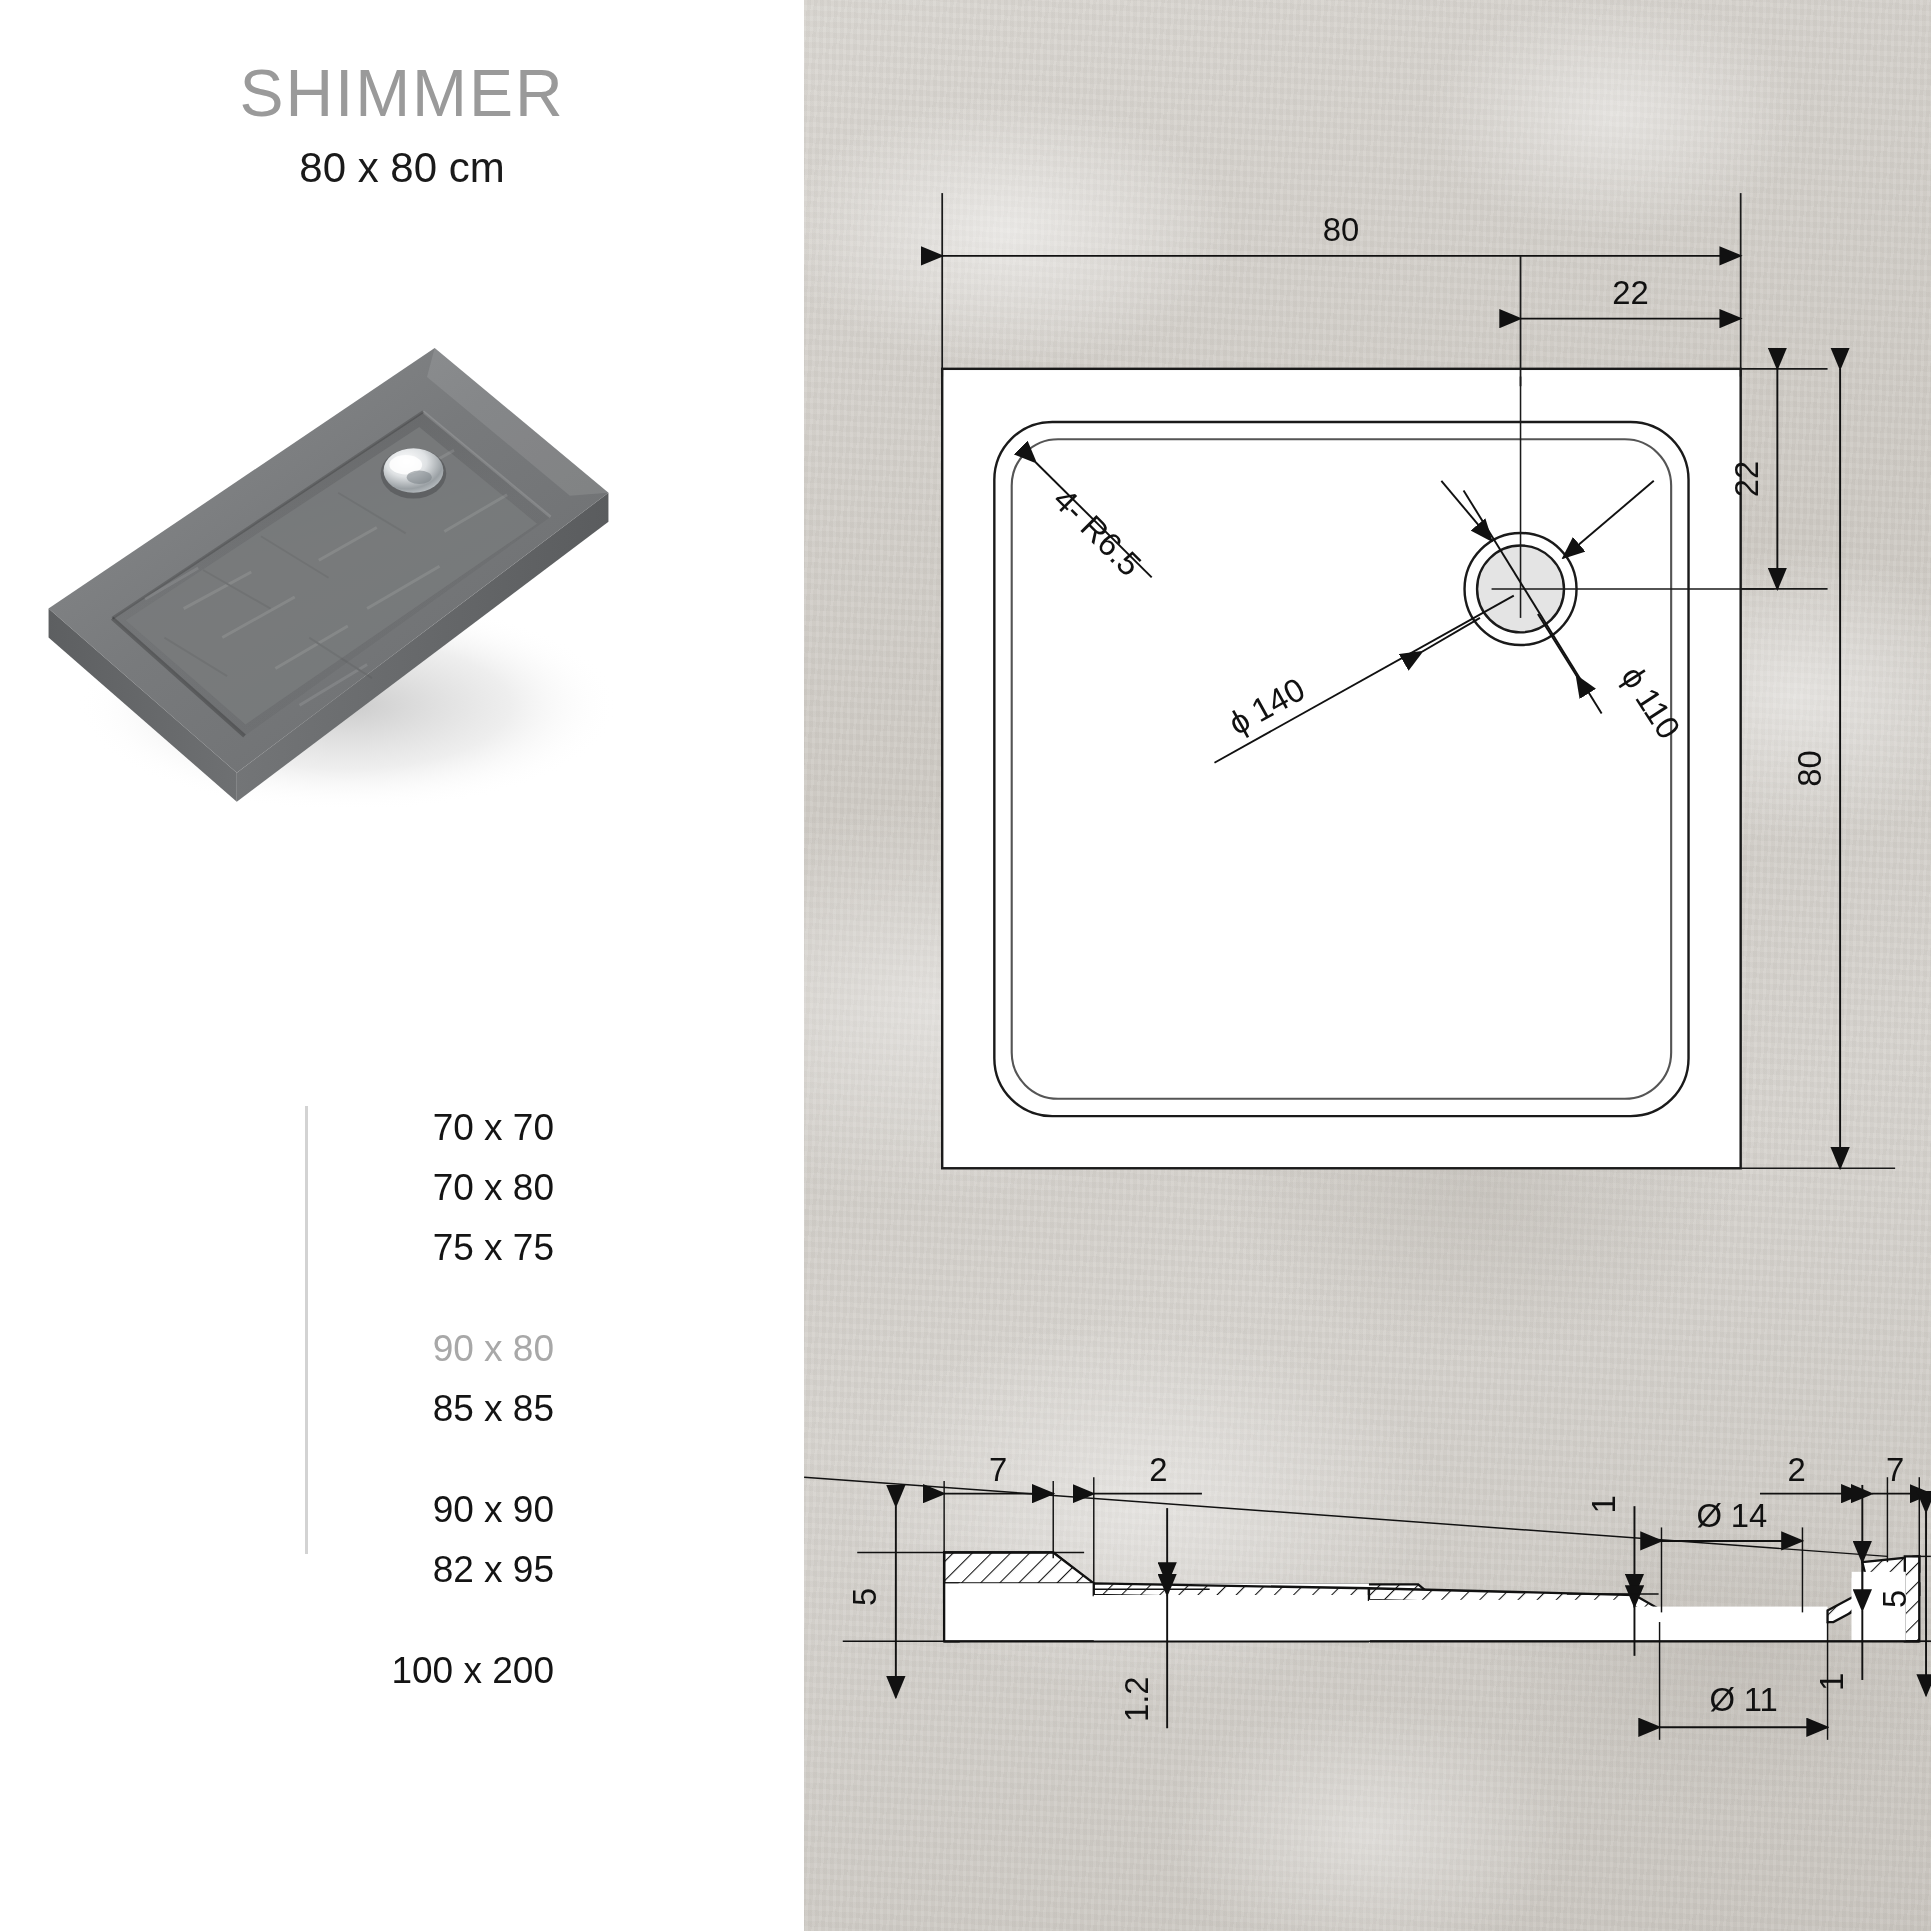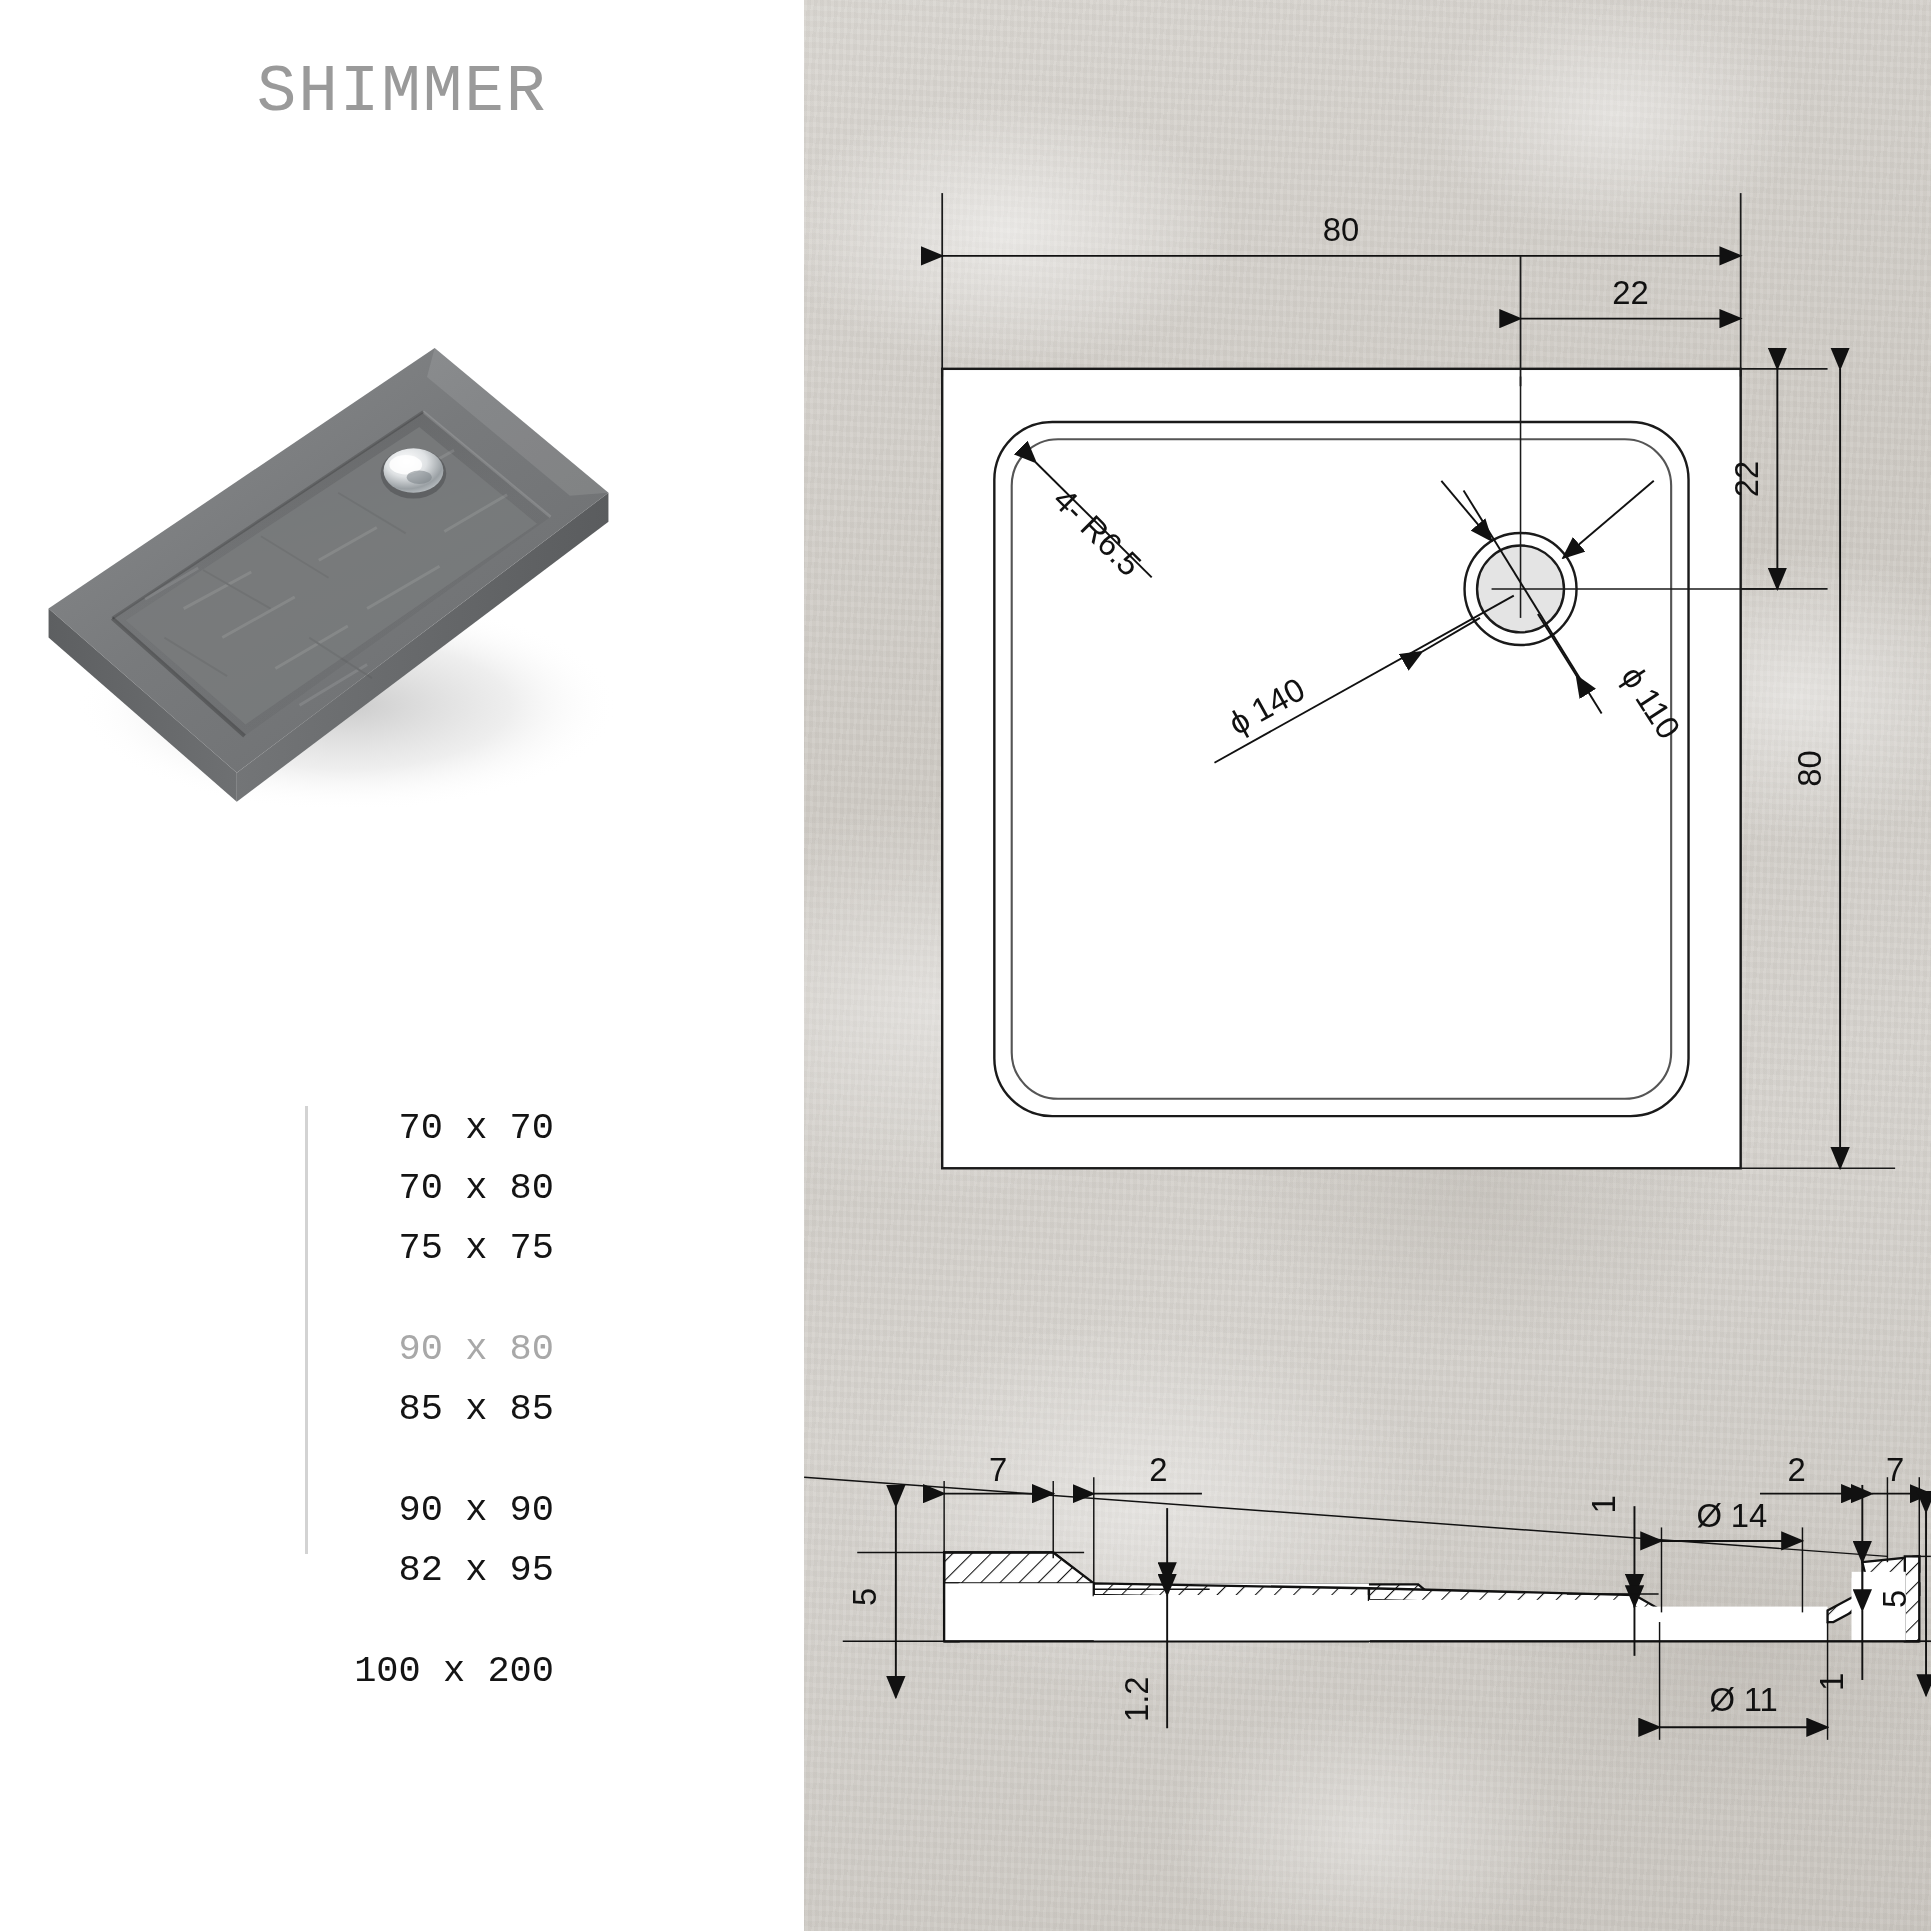--- a/index.html
+++ b/index.html
@@ -9,21 +9,20 @@
     font-family: "Liberation Sans", sans-serif;
     overflow: hidden;
   }
   #root { position: relative; width: 1931px; height: 1931px; }
 
   
   .left-panel {
     position: absolute; left: 0; top: 0;
     width: 780px; height: 1931px;
     background: #ffffff;
-    font-family: Liberation Mono, monospace;
   }
   .product-title {
     position: absolute; left: 0; top: 60px; width: 804px;
     text-align: center;
     font-size: 66px; letter-spacing: 1.9px;
     color: #9a9a9a; font-weight: 400;
     line-height: 1;
   }
   .product-size {
     position: absolute; left: 0; top: 147px; width: 804px;
@@ -95,20 +94,21 @@
 </style>
 </head>
 <body>
 
 <div id="root">
 
   <div class="left-panel">
 
     <div class="product-title">SHIMMER</div>
 
+    <div class="product-size">80 x 80 cm</div>
 
     <div class="render-wrap">
       <svg class="render-svg" viewBox="0 0 620 520" xmlns="http://www.w3.org/2000/svg">
         <defs>
           <linearGradient id="topFace" x1="0" y1="0" x2="1" y2="1">
             <stop offset="0%" stop-color="#8b8d8f"></stop>
             <stop offset="45%" stop-color="#787a7c"></stop>
             <stop offset="100%" stop-color="#6a6c6e"></stop>
           </linearGradient>
           <linearGradient id="basinFace" x1="0.1" y1="0" x2="0.9" y2="1">

